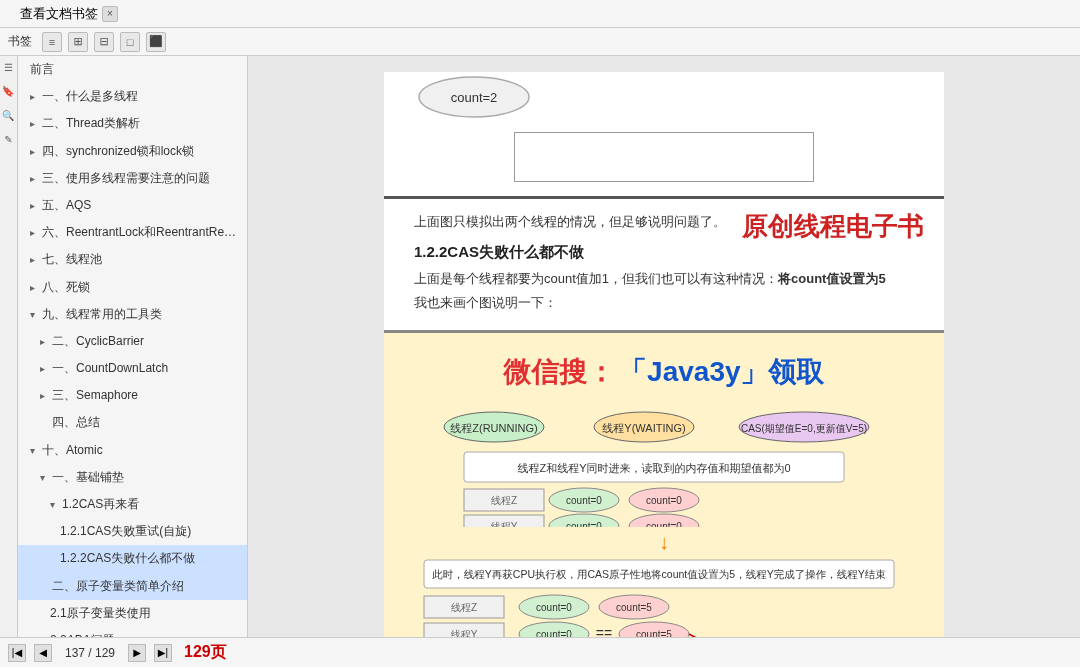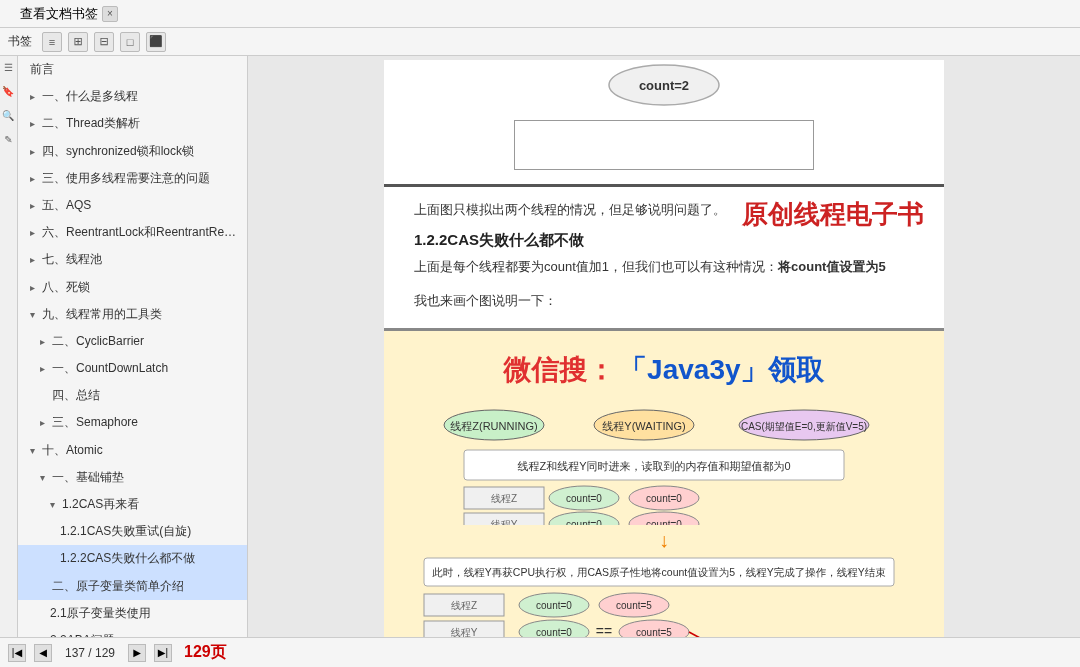--- a/index.html
+++ b/index.html
@@ -69,57 +69,57 @@
     <div class="sidebar-item indent0"><span class="sidebar-expand">▸</span>二、Thread类解析</div>
     <div class="sidebar-item indent0"><span class="sidebar-expand">▸</span>四、synchronized锁和lock锁</div>
     <div class="sidebar-item indent0"><span class="sidebar-expand">▸</span>三、使用多线程需要注意的问题</div>
     <div class="sidebar-item indent0"><span class="sidebar-expand">▸</span>五、AQS</div>
     <div class="sidebar-item indent0"><span class="sidebar-expand">▸</span>六、ReentrantLock和ReentrantReadW...</div>
     <div class="sidebar-item indent0"><span class="sidebar-expand">▸</span>七、线程池</div>
     <div class="sidebar-item indent0"><span class="sidebar-expand">▸</span>八、死锁</div>
     <div class="sidebar-item indent0"><span class="sidebar-expand">▾</span>九、线程常用的工具类</div>
     <div class="sidebar-item indent1"><span class="sidebar-expand">▸</span>二、CyclicBarrier</div>
     <div class="sidebar-item indent1"><span class="sidebar-expand">▸</span>一、CountDownLatch</div>
+    <div class="sidebar-item indent1"><span class="sidebar-expand">▸</span>三、Semaphore</div>
     <div class="sidebar-item indent1"><span class="sidebar-expand"> </span>四、总结</div>
-    <div class="sidebar-item indent1"><span class="sidebar-expand">▸</span>三、Semaphore</div>
     <div class="sidebar-item indent0"><span class="sidebar-expand">▾</span>十、Atomic</div>
     <div class="sidebar-item indent1"><span class="sidebar-expand">▾</span>一、基础铺垫</div>
     <div class="sidebar-item indent2"><span class="sidebar-expand">▾</span>1.2CAS再来看</div>
     <div class="sidebar-item indent3">1.2.1CAS失败重试(自旋)</div>
     <div class="sidebar-item indent3 active">1.2.2CAS失败什么都不做</div>
     <div class="sidebar-item indent1 active"><span class="sidebar-expand"> </span>二、原子变量类简单介绍</div>
     <div class="sidebar-item indent2">2.1原子变量类使用</div>
     <div class="sidebar-item indent2">2.2ABA问题</div>
 
   </div>
 
   <div class="content">
     <div style="width:560px; margin: 0 auto; background:white; min-height:637px; position:relative;">
 
       <div style="padding: 0 30px 0px; background:white;">
 
-        <div style="display:flex; justify-content:center; margin-top:4px; margin-bottom:10px;font-weight:bold;">
+        <div style="display:flex; margin-top:16px; margin-bottom:10px;">
           <svg width="120" height="50">
             <ellipse cx="60" cy="25" rx="55" ry="20" fill="#f0f0f0" stroke="#aaa" stroke-width="1.5"></ellipse>
             <text x="60" y="30" text-anchor="middle" font-size="13" fill="#333">count=2</text>
           </svg>
         </div>
 
         <div style="border:1.5px solid #999; width:300px; height:50px; margin: 0 auto 14px;"></div>
       </div>
 
       <div style="border-top: 3px solid #555; margin: 0 0 0 0;"></div>
 
       <div style="padding: 14px 30px 10px; background:white; position:relative;">
         <div style="position:absolute; right:20px; top:10px;">
           <span style="font-size:26px; color:#cc2222; font-weight:bold;margin-left:48px;">原创线程电子书</span>
         </div>
         <p style="font-size:13px; color:#333; margin-bottom:12px;">上面图只模拟出两个线程的情况，但足够说明问题了。</p>
         <p style="font-size:15px; font-weight:bold; color:#222; margin-bottom:8px;">1.2.2CAS失败什么都不做</p>
-        <p style="font-size:13px; color:#333; margin-bottom:16px;">
+        <p style="font-size:13px; color:#333; margin-bottom:6px;">
           上面是每个线程都要为count值加1，但我们也可以有这种情况：<strong>将count值设置为5</strong>
         </p>
         <p style="font-size:13px; color:#333; margin-bottom:8px;">我也来画个图说明一下：</p>
       </div>
 
       <div style="background:#fff3cc; border-top: 3px solid #888; padding: 20px 30px 10px;">
 
         <div style="text-align:center; margin-bottom:16px;">
           <span style="font-size:28px; color:#e03030; font-weight:bold;">微信搜：</span>
           <span style="font-size:28px; color:#1155cc; font-weight:bold;">「Java3y」领取</span>

